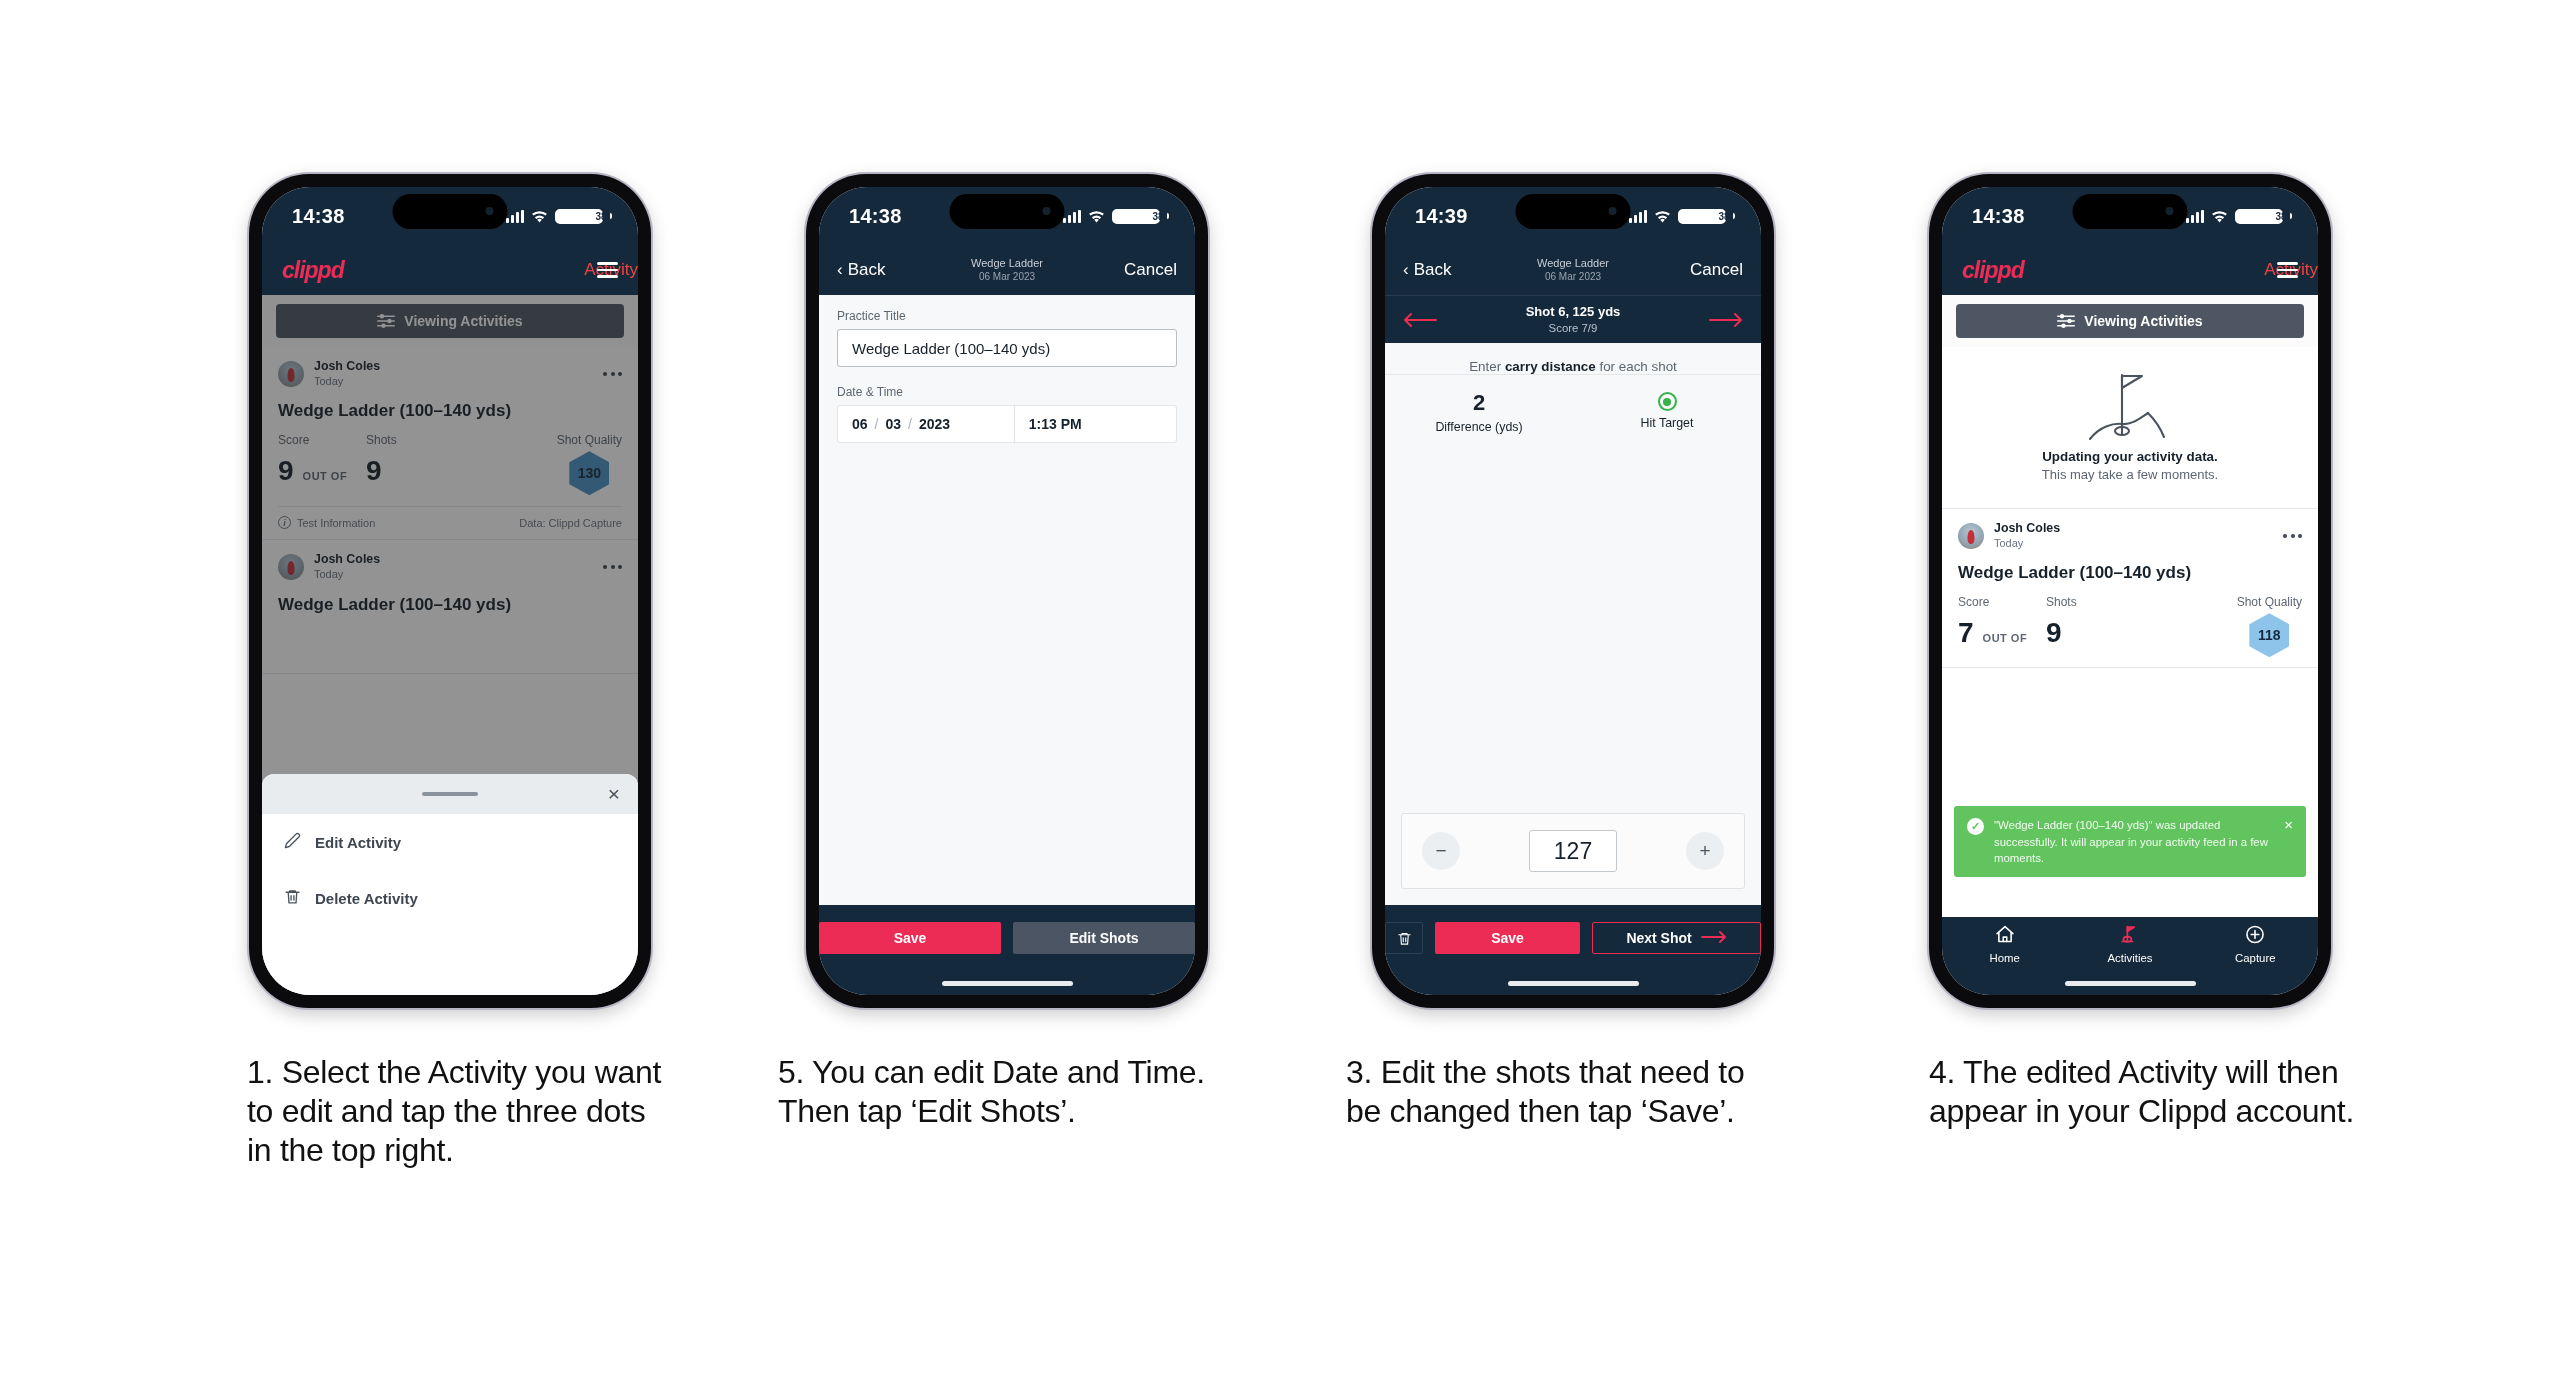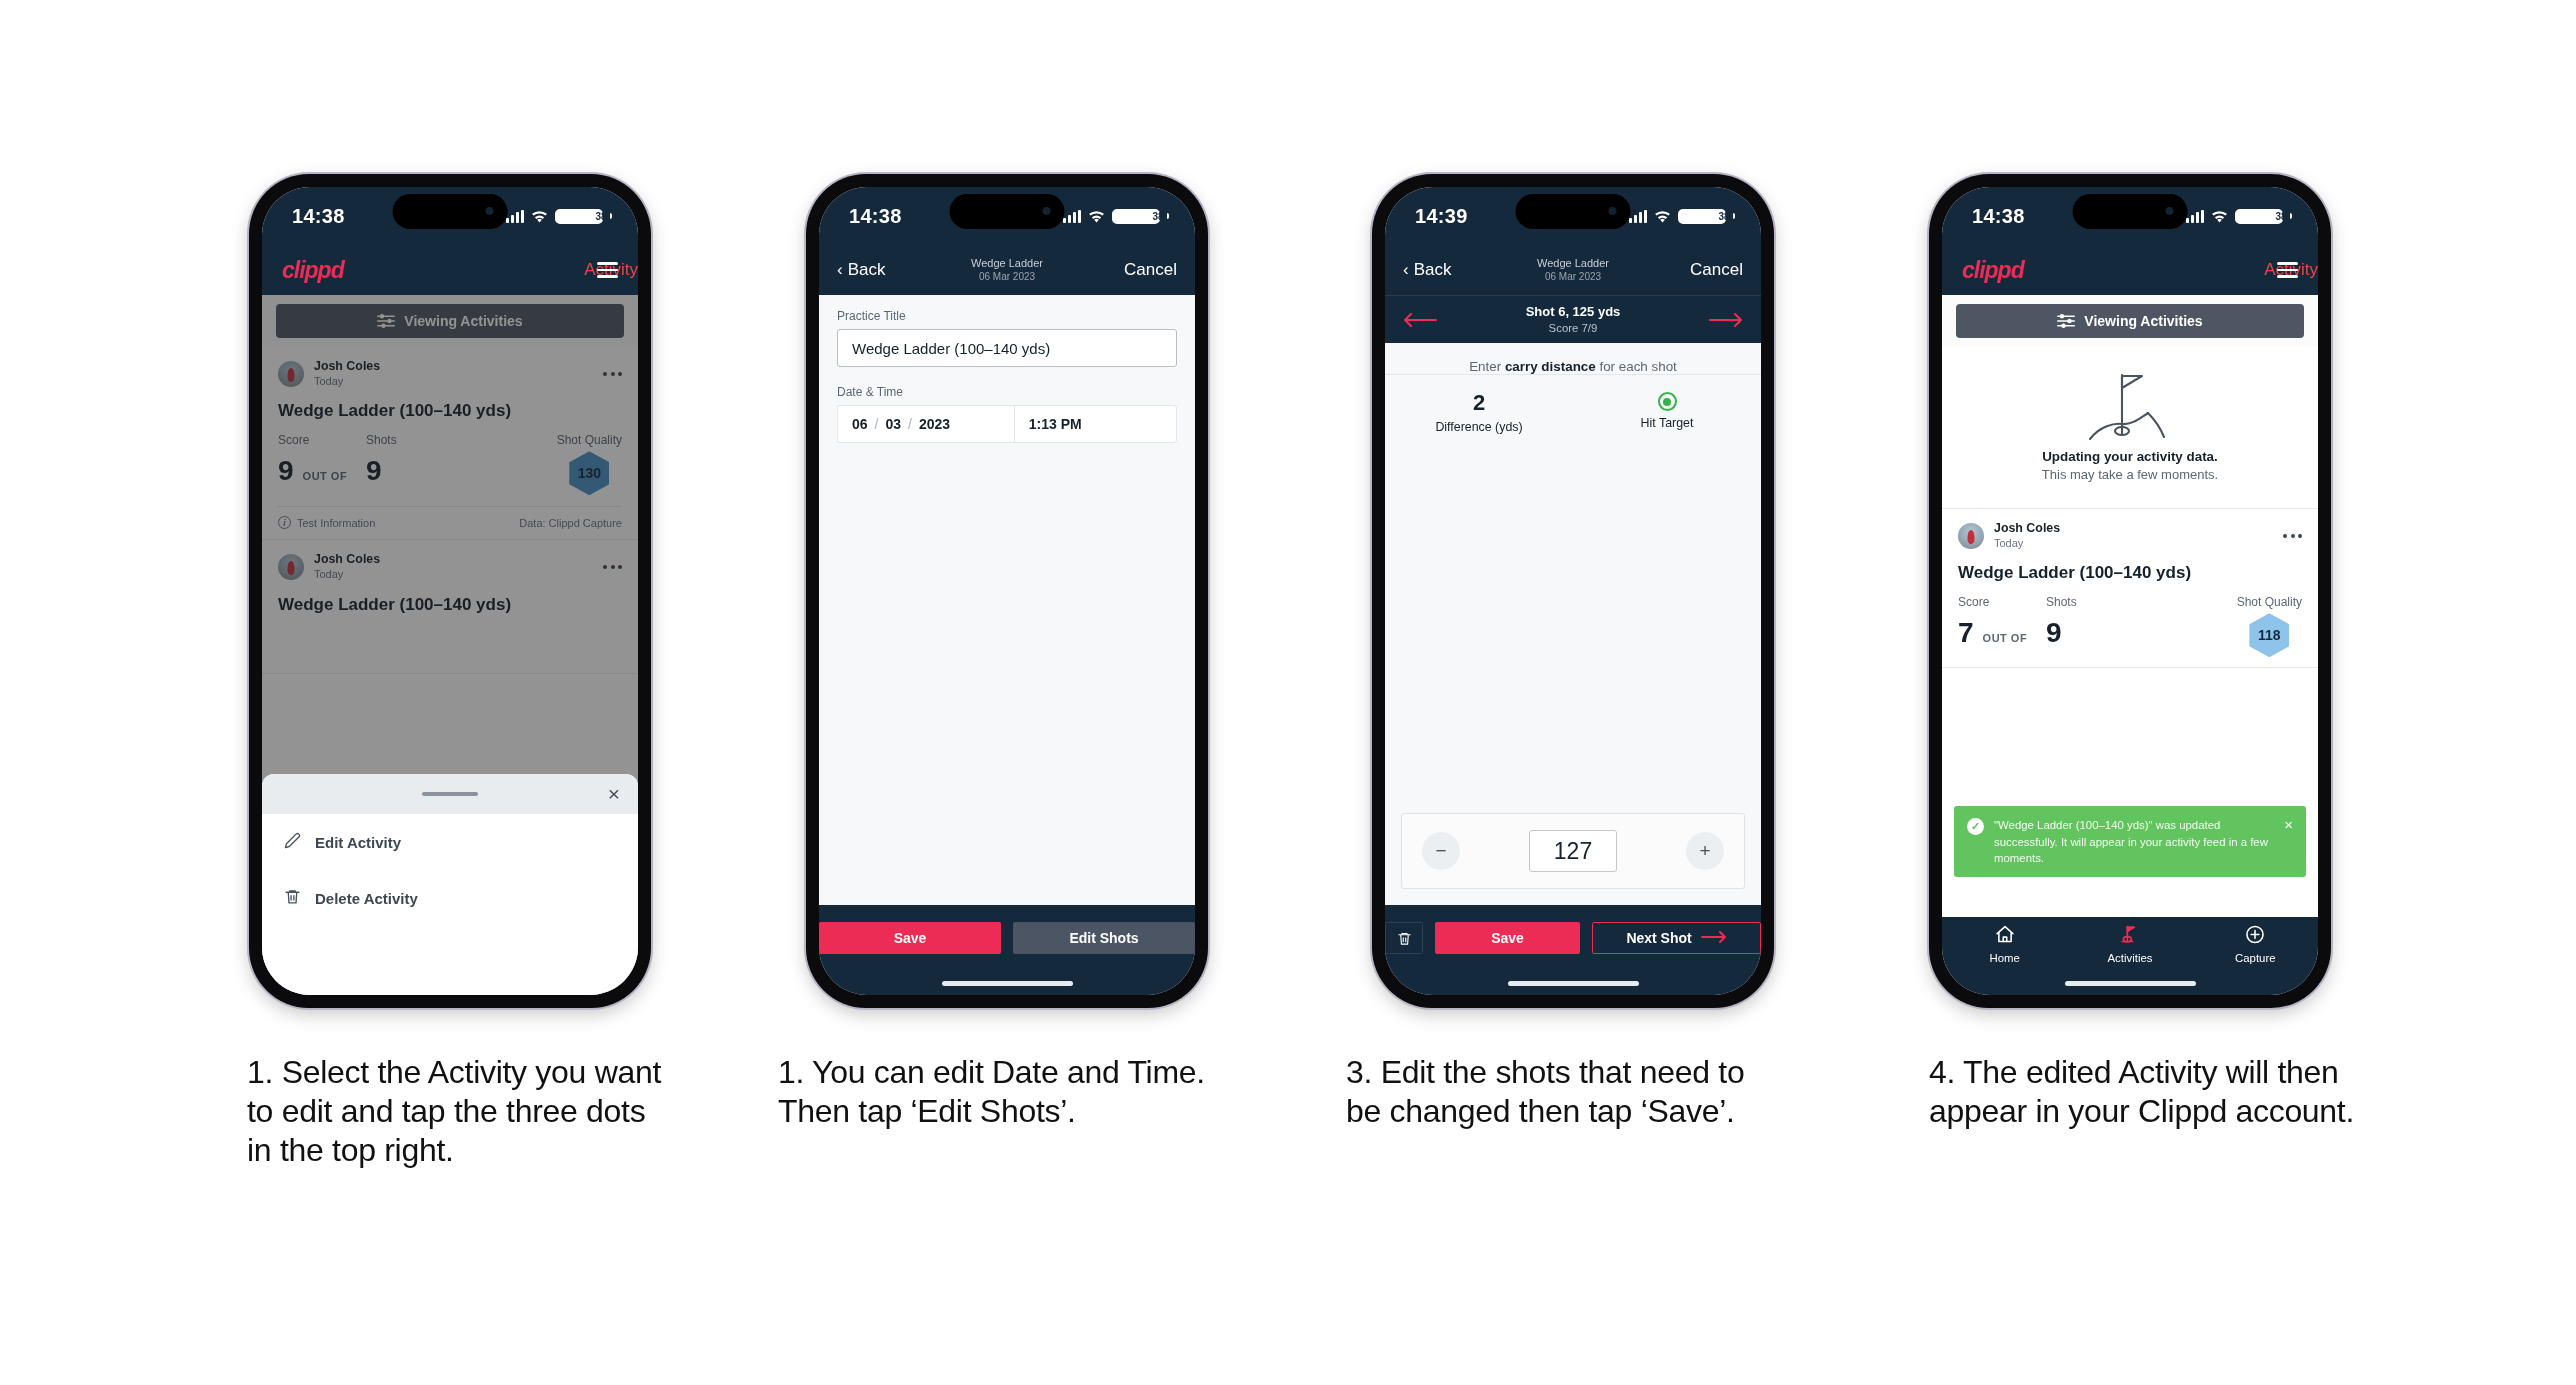--- a/index.html
+++ b/index.html
@@ -713,18 +713,18 @@
           <span class="lbl">Capture</span>
         </div>
       </div>
       <div class="homebar">
           <i></i>
         </div>
     </div>
   </div>
 
   <div class="caption c1">1. Select the Activity you want to edit and tap the three dots in the top right.</div>
-  <div class="caption c2">1. You can edit Date and Time. Then tap ‘Edit Shots’.</div>
+  <div class="caption c2">5. You can edit Date and Time. Then tap ‘Edit Shots’.</div>
   <div class="caption c3">3. Edit the shots that need to be changed then tap ‘Save’.</div>
   <div class="caption c4">4. The edited Activity will then appear in your Clippd account.</div>
 
 </div>
 
 
 </body></html>

